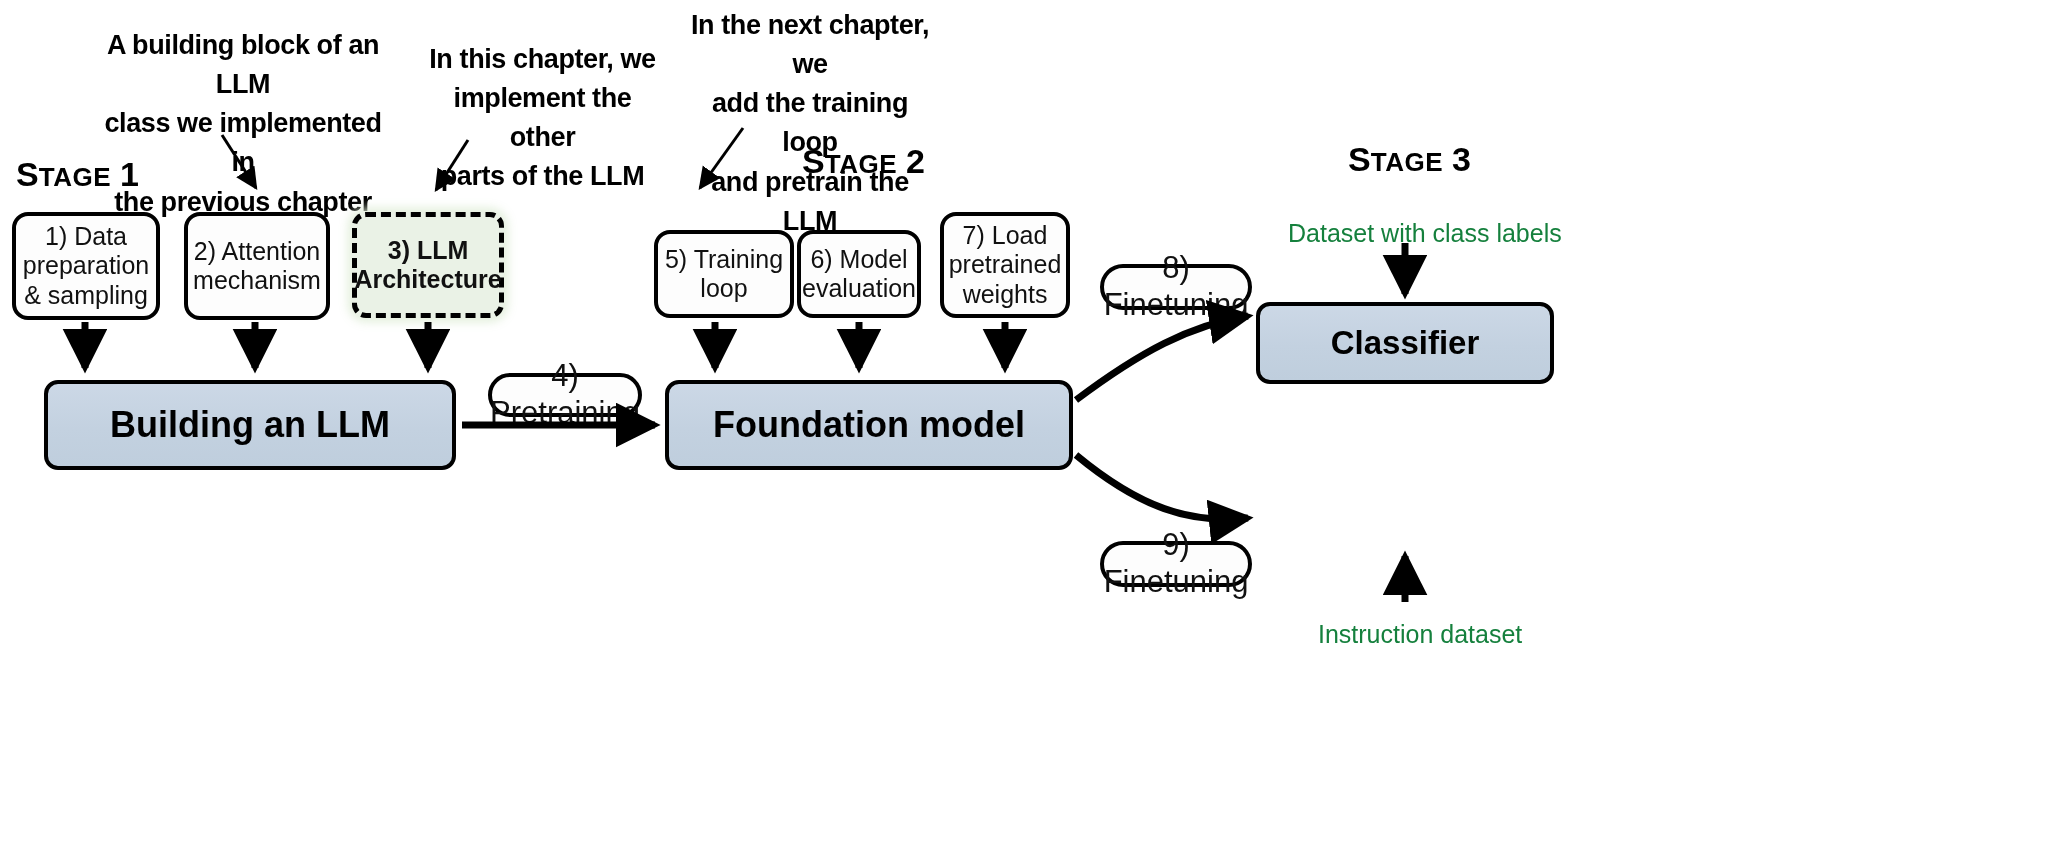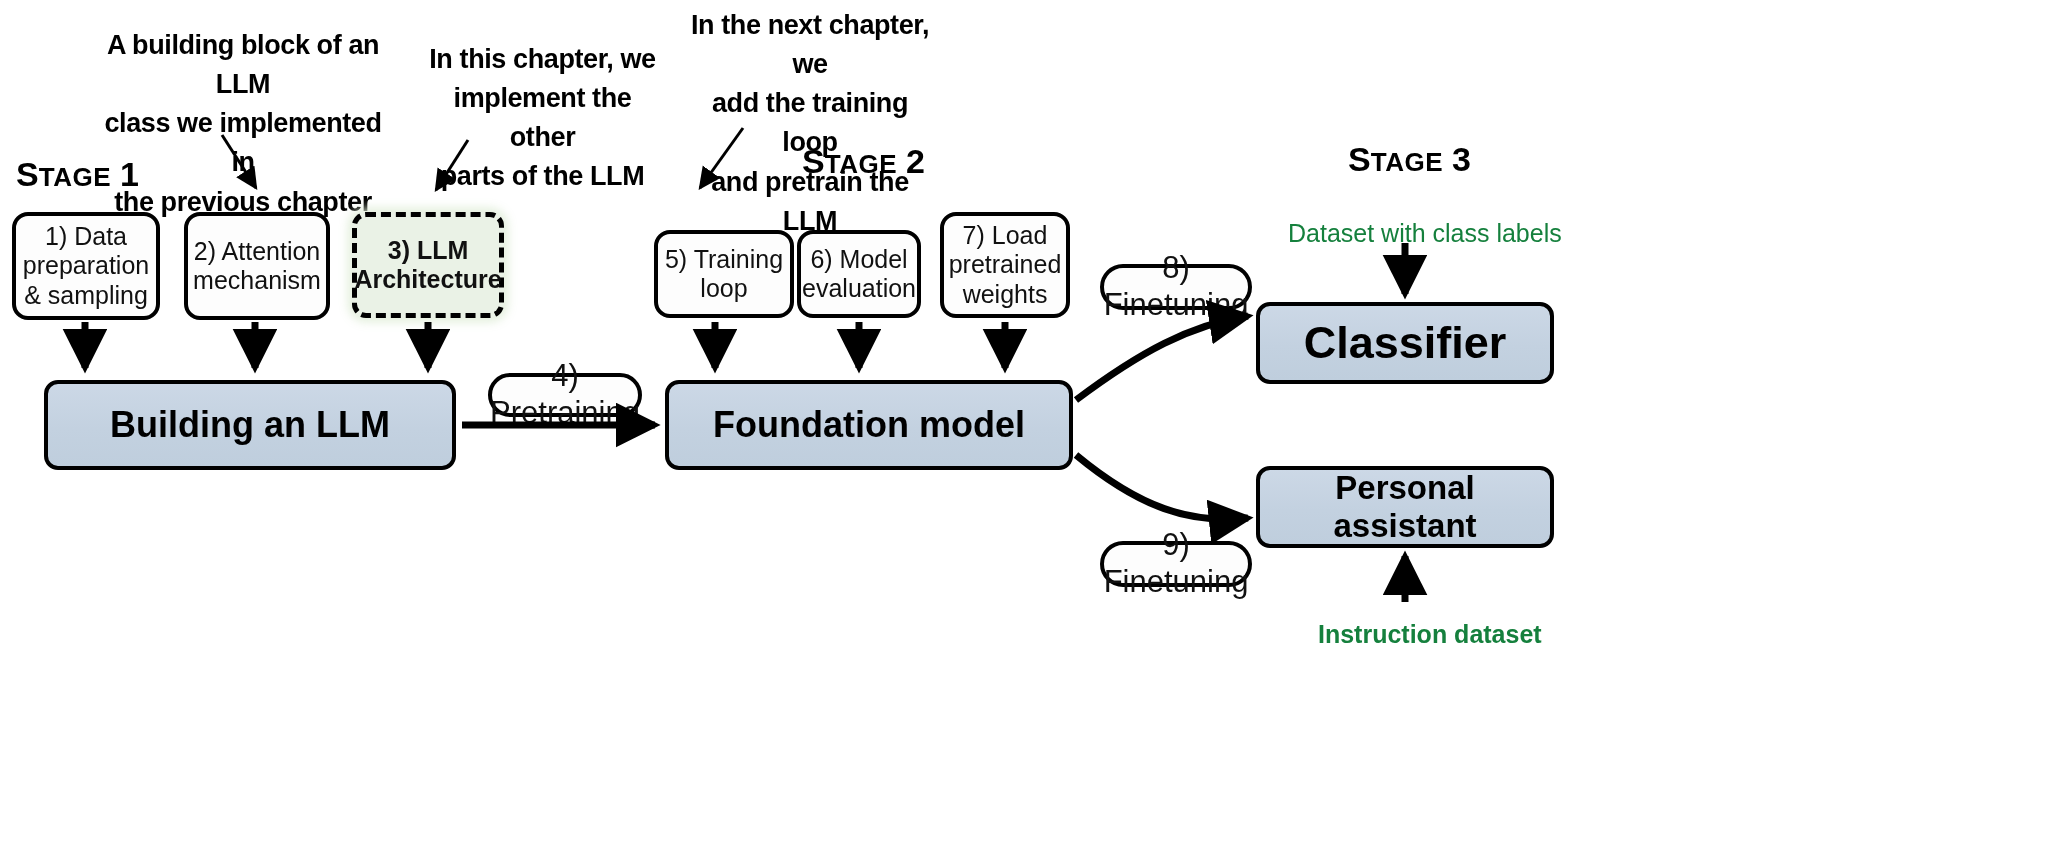--- a/index.html
+++ b/index.html
@@ -141,27 +141,26 @@
 weights</div>
 
   <div class="abs stepbox pill" style="left:1100px;top:264px;width:152px;height:46px;">8) Finetuning</div>
 
   <div class="abs stepbox pill" style="left:1100px;top:541px;width:152px;height:46px;">9) Finetuning</div>
 
   <div class="abs bluebox" style="left:44px;top:380px;width:412px;height:90px;font-size:36px;">Building an LLM</div>
 
   <div class="abs bluebox" style="left:665px;top:380px;width:408px;height:90px;font-size:36px;">Foundation model</div>
 
-  <div class="abs bluebox" style="left:1256px;top:302px;width:298px;height:82px;font-size:45px;">Classifier</div>
+  <div class="abs bluebox" style="left:1256px;top:302px;width:298px;height:82px;font-size:33px;">Classifier</div>
 
-  <div class="abs bluebox" style="left:1256px;top:466px;width:298px;height:82px;font-size:33px;">Personal assistant</div>
 
   <div class="abs caption" style="left:1288px;top:219px;">Dataset with class labels</div>
 
-  <div class="abs caption" style="left:1318px;top:620px;font-weight:bold;">Instruction dataset</div>
+  <div class="abs caption" style="left:1318px;top:620px;">Instruction dataset</div>
 
   <svg class="overlay" viewBox="0 0 2062 848">
     <defs>
       <marker id="ah" markerWidth="9" markerHeight="9" refX="5.6" refY="3.2" orient="auto" markerUnits="strokeWidth">
         <path d="M0,0 L6.4,3.2 L0,6.4 Z" fill="#000"></path>
       </marker>
       <marker id="ah-thin" markerWidth="11" markerHeight="11" refX="6.6" refY="3.6" orient="auto" markerUnits="strokeWidth">
         <path d="M0,0 L7.4,3.6 L0,7.2 Z" fill="#000"></path>
       </marker>
     </defs>

